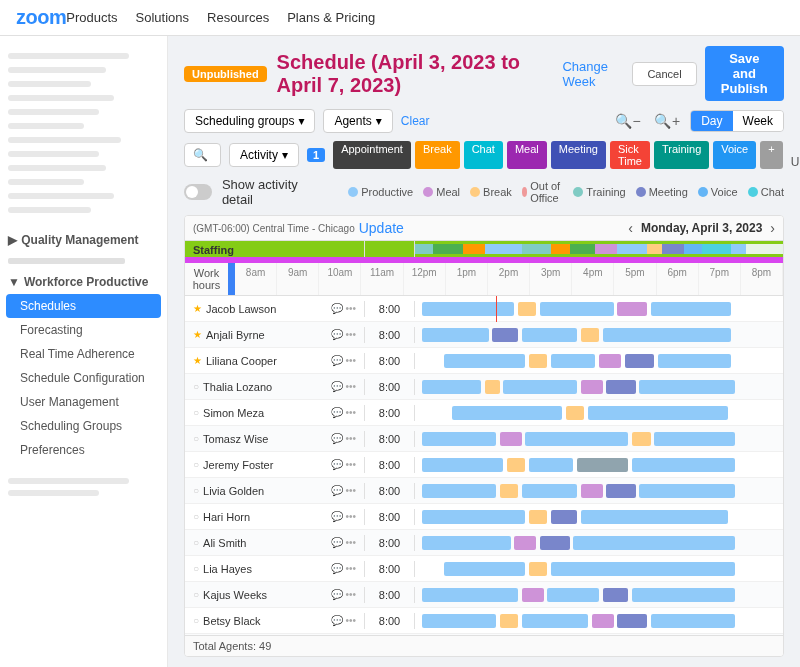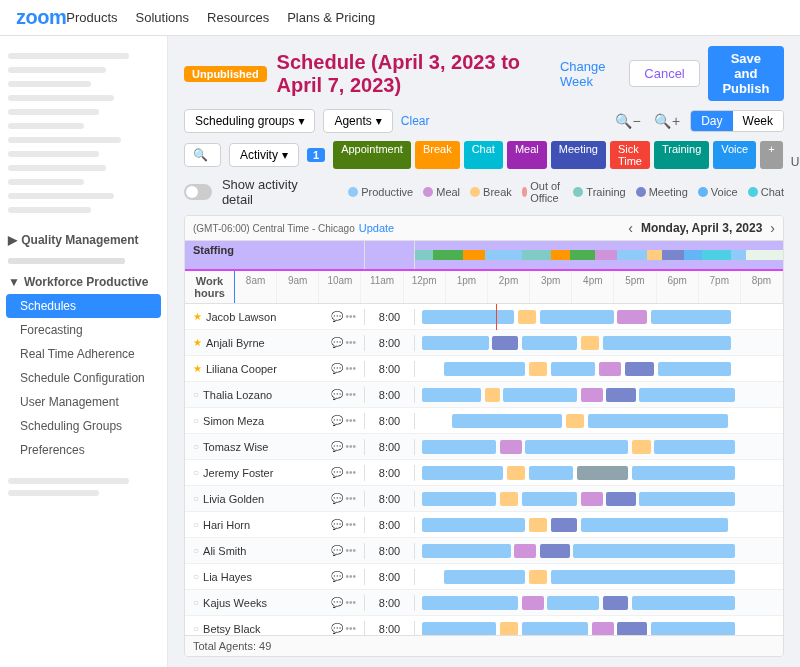--- a/index.html
+++ b/index.html
@@ -27,42 +27,42 @@
 
     
     .main { flex: 1; overflow: hidden; display: flex; flex-direction: column; padding: 10px 16px; gap: 8px; }
 
     
     .header-row { display: flex; align-items: center; gap: 10px; }
     .unpublished-badge { background: #ff9900; color: #fff; font-size: 11px; font-weight: 600; padding: 2px 8px; border-radius: 4px; }
     .schedule-title { font-size: 20px; font-weight: 600; color: #be185d; }
     .change-week-link { color: #2D8CFF; font-size: 13px; cursor: pointer; margin-left: 4px; }
     .header-right { margin-left: auto; display: flex; gap: 8px; align-items: center; }
-    .btn-cancel { background: #fff; border: 1px solid #d0d0d0; padding: 5px 14px; border-radius: 4px; font-size: 13px; cursor: pointer; color: #8b5cf6; text-align: right; }
+    .btn-cancel { background: #fff; border: 1px solid #d0d0d0; padding: 5px 14px; border-radius: 4px; font-size: 11px; cursor: pointer; color: #404040; text-align: right; }
     .btn-save { background: #2D8CFF; border: none; padding: 5px 14px; border-radius: 4px; font-size: 13px; cursor: pointer; color: #fff; font-weight: 600; }
 
     
     .toolbar { display: flex; align-items: center; gap: 8px; }
     .dropdown-btn { background: #fff; border: 1px solid #d0d0d0; padding: 4px 10px; border-radius: 4px; font-size: 12px; cursor: pointer; display: flex; align-items: center; gap: 4px; }
     .clear-btn { color: #2D8CFF; font-size: 12px; cursor: pointer; background: none; border: none; }
     .toolbar-right { margin-left: auto; display: flex; align-items: center; gap: 6px; }
     .icon-btn { background: none; border: none; cursor: pointer; color: #666; font-size: 14px; padding: 2px 4px; }
     .day-week-toggle { display: flex; border: 1px solid #d0d0d0; border-radius: 4px; overflow: hidden; }
     .toggle-btn { padding: 3px 10px; font-size: 12px; cursor: pointer; background: #fff; border: none; }
     .toggle-btn.active { background: #2D8CFF; color: #fff; }
 
     
     .search-row { display: flex; align-items: center; gap: 8px; }
     .search-box { border: 1px solid #d0d0d0; border-radius: 4px; padding: 4px 8px; font-size: 12px; display: flex; align-items: center; gap: 4px; background: #fff; width: 160px; }
     .search-box input { border: none; outline: none; font-size: 12px; width: 100%; background: transparent; }
     .activity-dropdown { background: #fff; border: 1px solid #d0d0d0; padding: 4px 10px; border-radius: 4px; font-size: 12px; cursor: pointer; display: flex; align-items: center; gap: 4px; }
     .filter-num { background: #2D8CFF; color: #fff; border-radius: 3px; padding: 1px 6px; font-size: 11px; font-weight: 600; }
     .activity-chips { display: flex; gap: 4px; }
     .chip { padding: 2px 8px; border-radius: 3px; font-size: 11px; color: #fff; font-weight: 500; }
-    .chip.appointment { background: #4d7c0f; }
+    .chip.appointment { background: #404040; }
     .chip.break { background: #FF9800; }
     .chip.chat { background: #00BCD4; }
     .chip.meal { background: #9C27B0; }
     .chip.meeting { background: #3F51B5; }
     .chip.sick { background: #F44336; }
     .chip.training { background: #009688; }
     .chip.voice { background: #2196F3; }
     .chip.more { background: #9E9E9E; }
     .undo-redo { display: flex; gap: 4px; }
     .undo-redo button { background: none; border: none; cursor: pointer; font-size: 12px; color: #555; display: flex; align-items: center; gap: 2px; }
@@ -72,27 +72,27 @@
     .toggle-switch { width: 32px; height: 16px; background: #ccc; border-radius: 8px; position: relative; cursor: pointer; }
     .toggle-switch-knob { width: 12px; height: 12px; background: #fff; border-radius: 50%; position: absolute; top: 2px; left: 2px; }
     .legend { display: flex; gap: 10px; margin-left: 20px; }
     .legend-item { display: flex; align-items: center; gap: 3px; font-size: 11px; color: #555; }
     .legend-dot { width: 10px; height: 10px; border-radius: 50%; }
 
     
     .schedule-container { flex: 1; border: 1px solid #e0e0e0; border-radius: 4px; background: #fff; overflow: hidden; display: flex; flex-direction: column; }
     .schedule-header { display: flex; align-items: center; padding: 4px 8px; border-bottom: 1px solid #e0e0e0; background: #fafafa; }
     .tz-info { font-size: 10px; color: #666; }
-    .update-link { color: #2D8CFF; font-size: 11px; cursor: pointer; margin-left: 4px; }
+    .update-link { color: #2D8CFF; font-size: 14px; cursor: pointer; margin-left: 4px; }
     .date-nav { margin-left: auto; display: flex; align-items: center; gap: 8px; }
     .date-nav button { background: none; border: none; cursor: pointer; color: #555; font-size: 14px; }
     .date-label { font-size: 12px; font-weight: 600; color: #333; text-align: center; }
     .col-headers { display: flex; border-bottom: 1px solid #e0e0e0; background: #fafafa; }
     .col-agent { width: 180px; flex-shrink: 0; padding: 4px 8px; font-size: 11px; font-weight: 600; color: #555; border-right: 1px solid #e0e0e0; }
-    .col-hours { width: 50px; flex-shrink: 0; padding: 4px 4px; font-size: 11px; font-weight: 700; color: #555; border-right: 1px solid #3b82f6; text-align: center; }
+    .col-hours { width: 50px; flex-shrink: 0; padding: 4px 4px; font-size: 11px; font-weight: 400; color: #555; border-right: 7px solid #3b82f6; text-align: center; }
     .time-cols { flex: 1; display: flex; }
     .time-col-header { flex: 1; text-align: center; font-size: 10px; color: #888; padding: 4px 0; border-right: 1px solid #f0f0f0; }
 
     .rows-container { flex: 1; overflow-y: auto; }
     .agent-row { display: flex; align-items: center; border-bottom: 1px solid #f0f0f0; height: 26px; }
     .agent-row:nth-child(even) { background: #fafbfc; }
     .agent-cell { width: 180px; flex-shrink: 0; padding: 2px 8px; font-size: 11px; color: #333; border-right: 1px solid #e0e0e0; display: flex; align-items: center; gap: 4px; overflow: hidden; white-space: nowrap; }
     .agent-icon { color: #FFB300; font-size: 10px; }
     .agent-actions { margin-left: auto; display: flex; gap: 2px; color: #aaa; font-size: 10px; }
     .hours-cell { width: 50px; flex-shrink: 0; padding: 2px 4px; font-size: 11px; color: #333; border-right: 1px solid #e0e0e0; text-align: center; }
@@ -103,21 +103,21 @@
     .bar.productive { background: #90CAF9; }
     .bar.meal { background: #CE93D8; }
     .bar.break { background: #FFCC80; }
     .bar.meeting { background: #7986CB; }
     .bar.dark { background: #90A4AE; }
     .now-line { position: absolute; top: 0; bottom: 0; width: 1px; background: #f44336; z-index: 10; left: 22%; }
 
     .total-row { padding: 4px 8px; font-size: 11px; color: #555; border-top: 1px solid #e0e0e0; background: #fafafa; }
 
     
-    .staffing-row { display: flex; border-bottom: 2px solid #d946ef; background: #c4b5fd; height: 30px; }
+    .staffing-row { display: flex; border-bottom: 6px solid #d946ef; background: #84cc16; height: 22px; }
     .staffing-label { width: 180px; flex-shrink: 0; padding: 3px 8px; font-size: 11px; font-weight: 600; color: #333; border-right: 1px solid #e0e0e0; }
     .staffing-hours { width: 50px; flex-shrink: 0; border-right: 1px solid #e0e0e0; }
     .staffing-bars { flex: 1; display: flex; align-items: center; overflow: hidden; }
     .staffing-bar-segment { height: 10px; }
   </style>
 </head>
 <body>
 
 <nav class="top-nav">
   <span class="logo">zoom</span>

